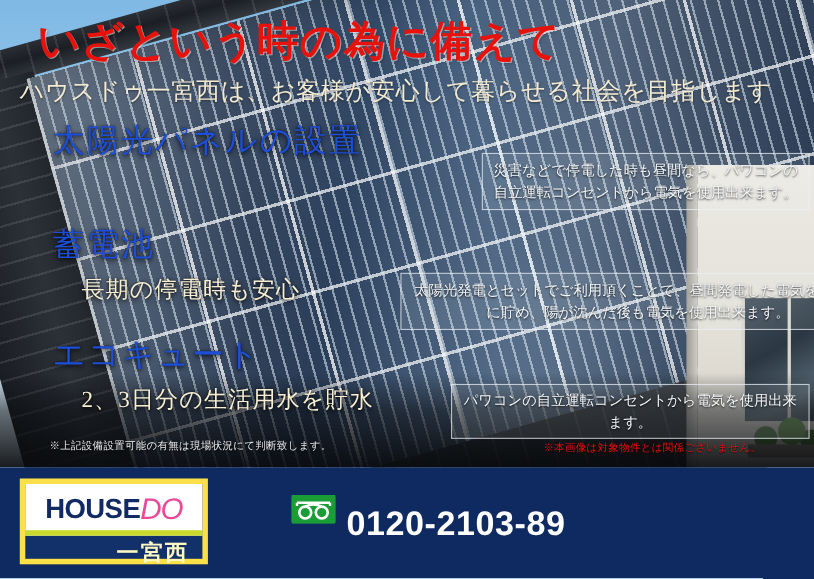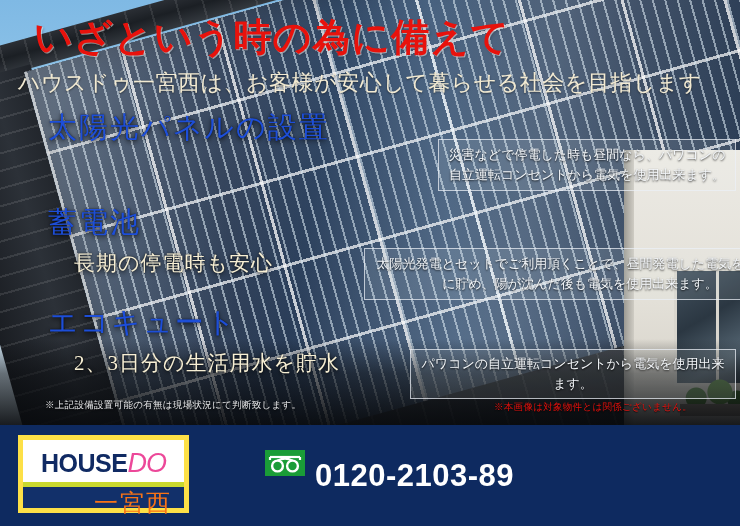--- a/index.html
+++ b/index.html
@@ -174,21 +174,21 @@
     font-size:25px;font-weight:bold;color:#102a63;letter-spacing:-.5px;
   }
   .logo-do{
     font-family:"Liberation Sans","DejaVu Sans",sans-serif;
     font-size:27px;font-weight:normal;font-style:italic;color:#ec4899;letter-spacing:-1px;
   }
   .logo-branch{
     height:31px;display:flex;align-items:center;justify-content:flex-end;
     padding-right:12px;box-sizing:border-box;
     font-family:"Liberation Sans","DejaVu Sans",sans-serif;
-    font-size:24px;font-weight:normal;color:#f97316;letter-spacing:2px;
+    font-size:20px;font-weight:bold;color:#fef9c3;letter-spacing:2px;
   }
 
   .freedial{
     position:absolute;left:265px;top:450px;width:40px;height:26px;
     background:#1a9c37;border-radius:2px;
   }
   .freedial svg{display:block;}
   .phone{
     position:absolute;left:315px;top:446px;
     font-family:"Liberation Sans","DejaVu Sans",sans-serif;

